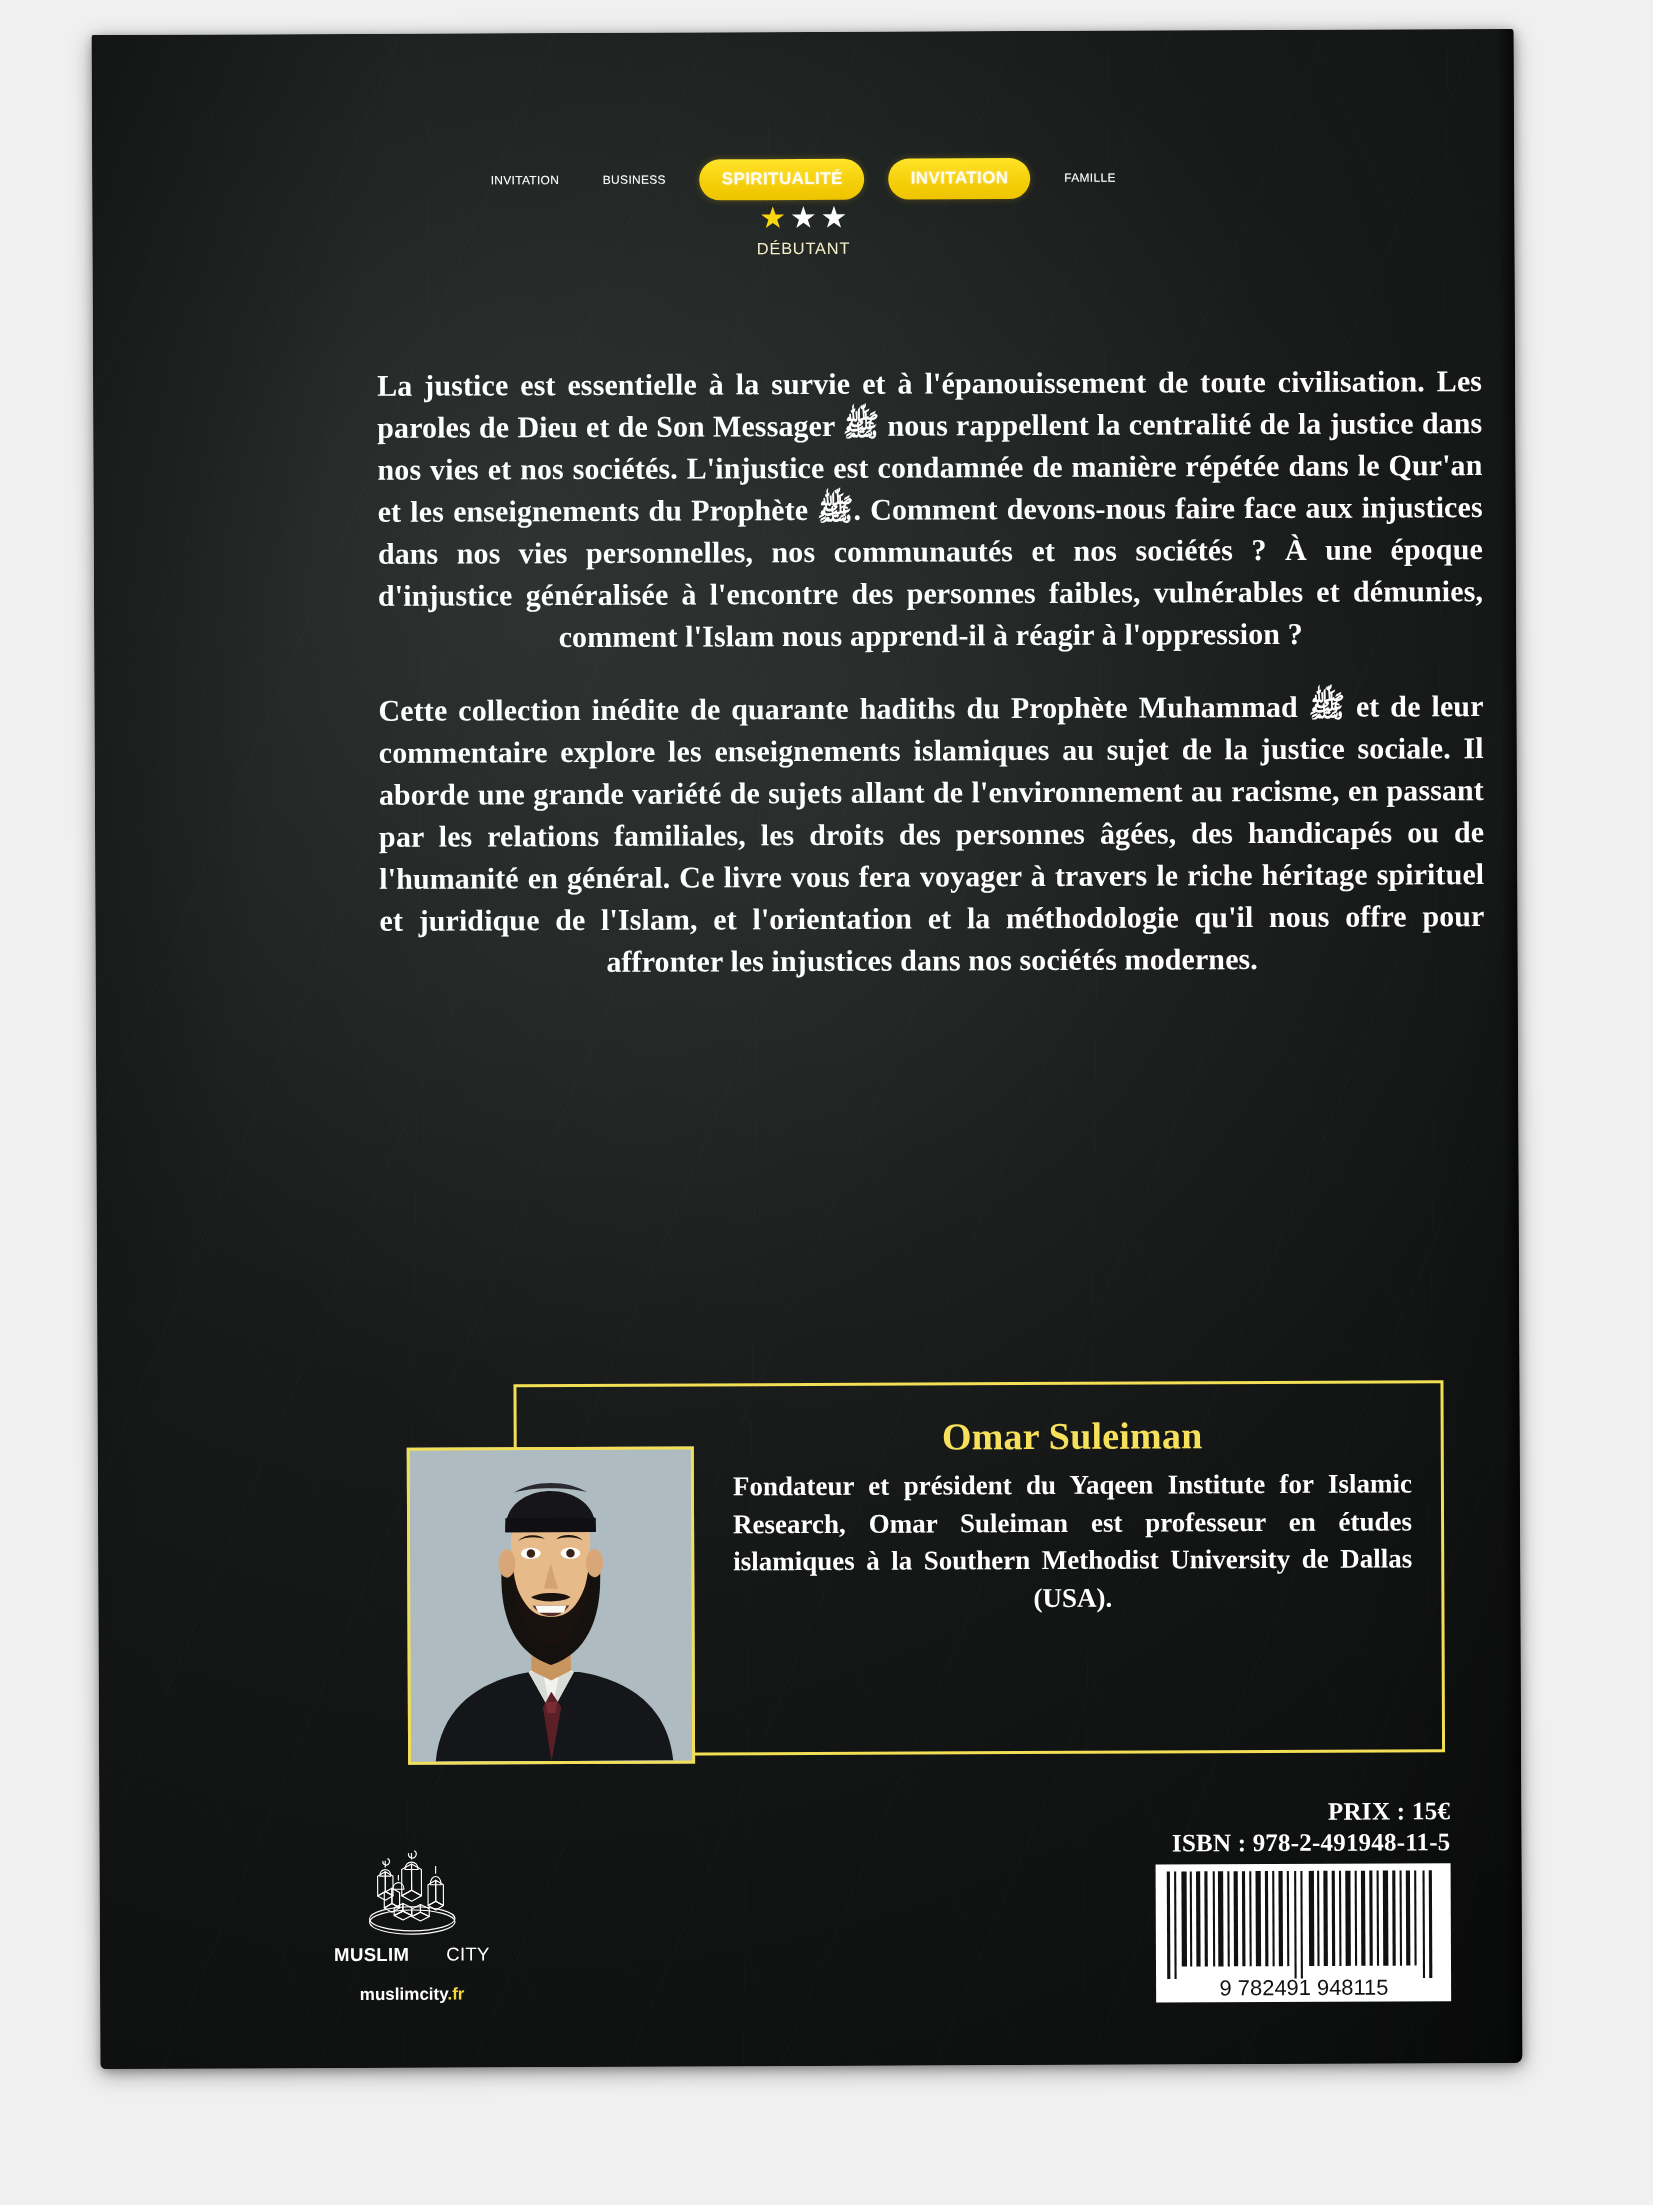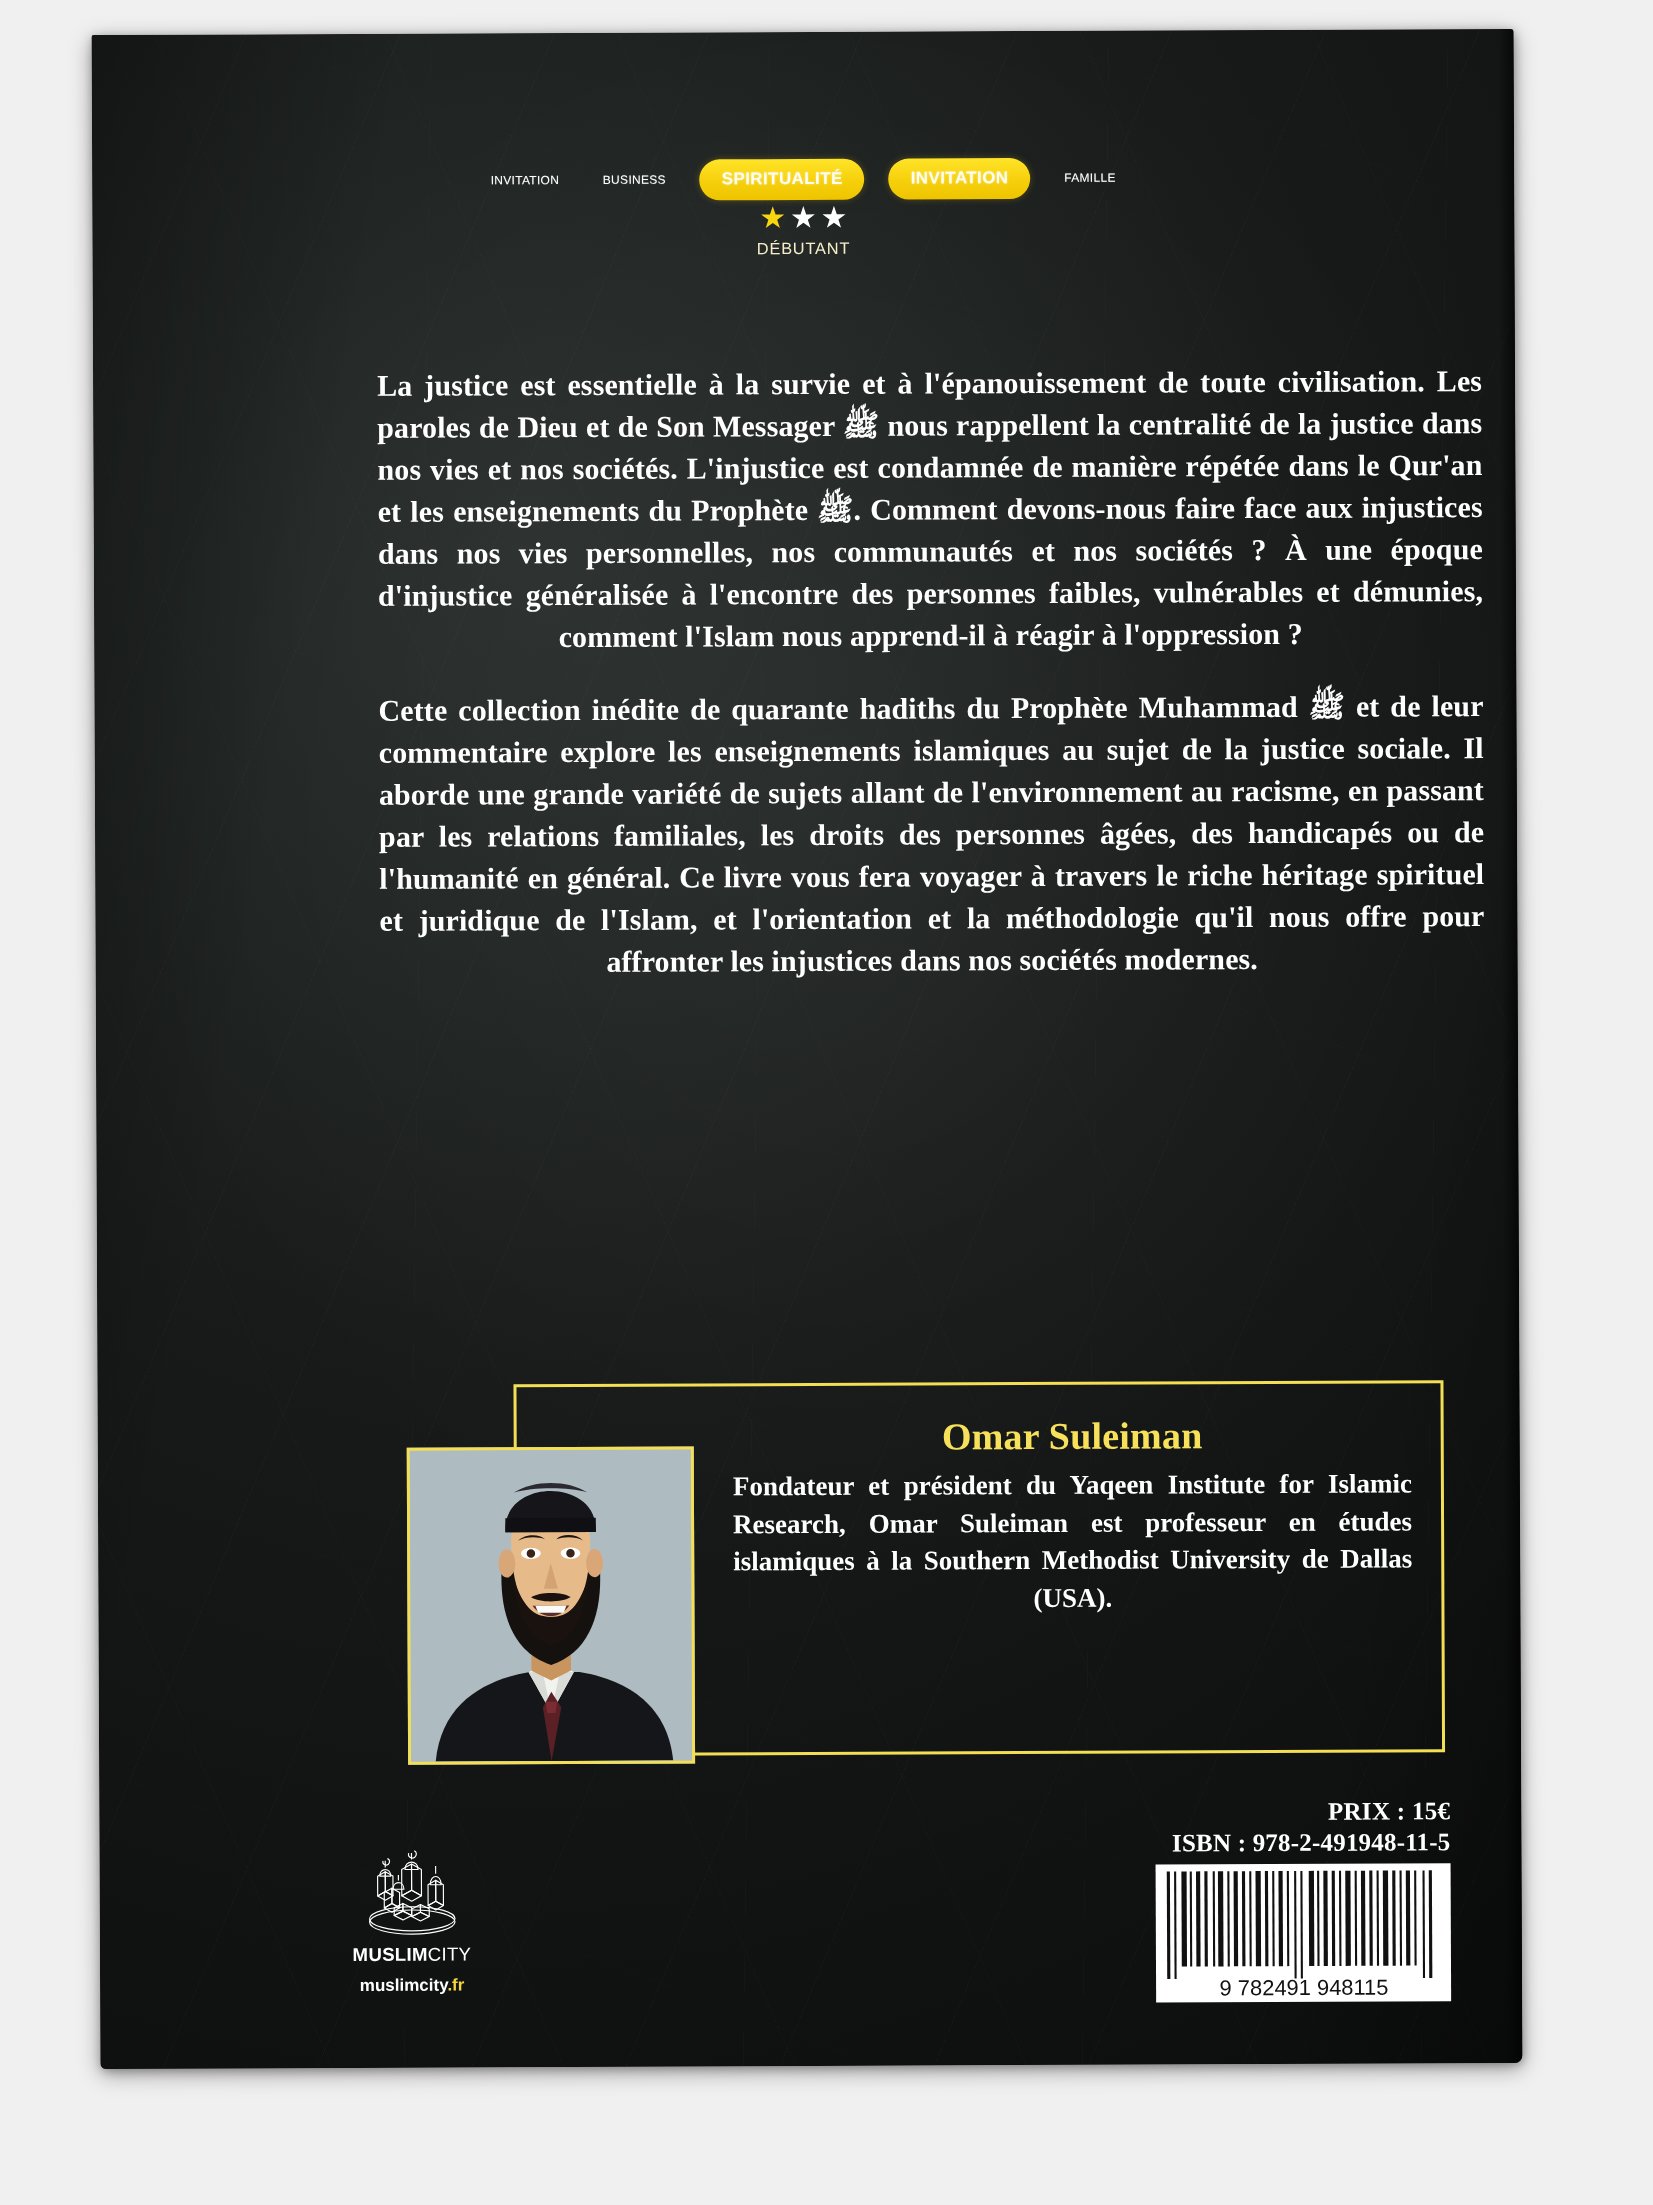--- a/index.html
+++ b/index.html
@@ -224,27 +224,27 @@
   .publisher-mark { height: 102px; }
   .publisher-mark svg { display: block; margin: 0 auto; }
   .publisher-name {
     font-family: "Liberation Sans", sans-serif;
     font-weight: 700;
     font-size: 18.6px;
     letter-spacing: 0.3px;
     color: #ffffff;
     margin-top: 3.3px;
   }
-  .publisher-name .thin { font-weight: 400; }
+  .publisher-name .thin { font-weight: 400; padding-left: 37px; }
   .publisher-site {
     font-family: "Liberation Sans", sans-serif;
     font-weight: 700;
     font-size: 17px;
     color: #ffffff;
-    margin-top: 10px;
+    margin-top: 19px;
   }
   .publisher-site .tld { color: #f3d63c; }
 
   
   .commerce {
     position: absolute;
     right: 71px;
     top: 1768px;
     width: 416px;
     text-align: right;

